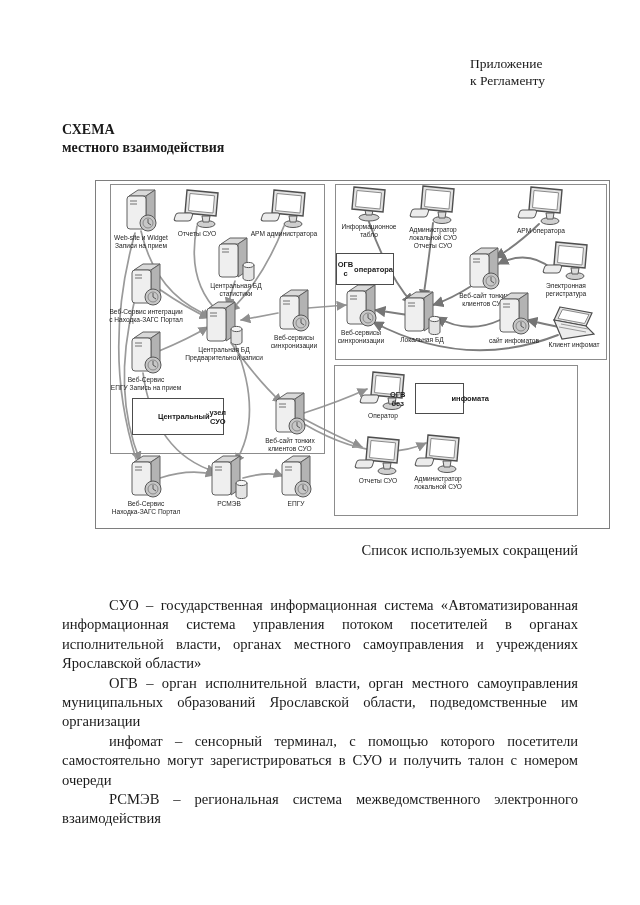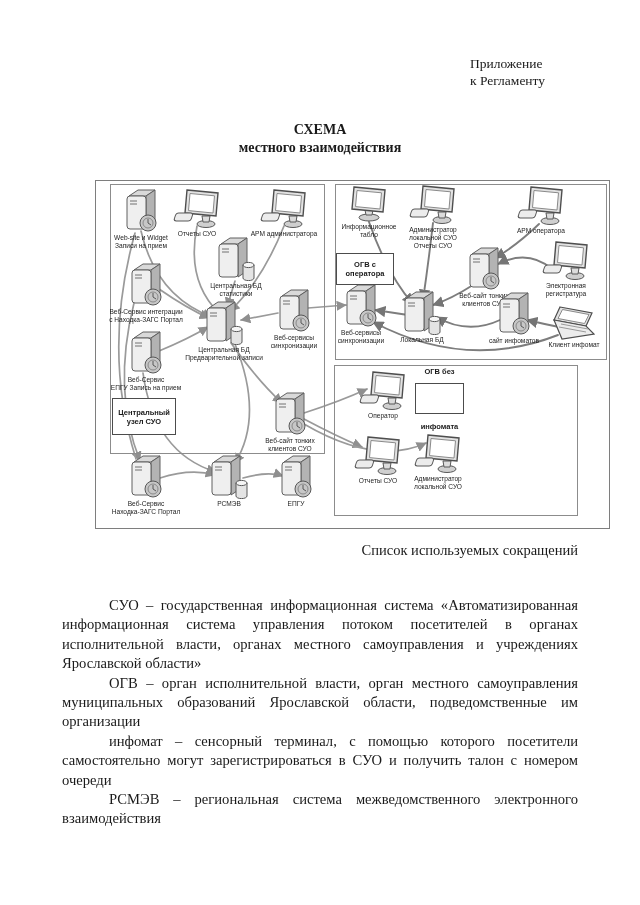--- a/index.html
+++ b/index.html
@@ -1,27 +1,27 @@
 <!DOCTYPE html>
 <html lang="ru"><head>
 <meta charset="utf-8">
 <style>
   html,body{margin:0;padding:0;background:#fff;}
   #page{position:relative;width:640px;height:905px;background:#ffffff;overflow:hidden;
         font-family:"Liberation Serif", serif;color:#1a1a1a;}
   .appendix{position:absolute;left:470px;top:55px;font-size:13.5px;line-height:17px;}
-  .title{position:absolute;left:62px;top:121px;width:516px;text-align:center;
+  .title{position:absolute;left:62px;top:121px;width:516px;text-align:left;
          font-weight:bold;font-size:14px;line-height:17.5px;}
   
   #diagram{position:absolute;left:95px;top:180px;width:513px;height:347px;
            border:1px solid #7e7e7e;font-family:"Liberation Sans", sans-serif;}
   #edge-layer{position:absolute;left:0;top:0;width:513px;height:347px;}
   .gbox{position:absolute;border:1px solid #8c8c8c;}
   .lblbox{position:absolute;border:1px solid #4c4c4c;background:#fff;
-          display:flex;flex-direction:column;align-items:center;justify-content:center;
+          display:flex;flex-direction:row;align-items:center;justify-content:center;
           font-weight:bold;font-size:7.5px;line-height:9px;text-align:center;z-index:4;}
   .node{position:absolute;z-index:3;}
   .nlabel{position:absolute;width:100px;text-align:center;font-size:6.6px;
           line-height:7.8px;color:#1c1c1c;z-index:3;}
   
   .abbrev-heading{position:absolute;left:62px;top:542px;width:516px;text-align:right;
                   font-size:14.5px;}
   .bodytext{position:absolute;left:62px;top:572px;width:516px;font-size:14.6px;margin-top:24px;}
   .bodytext p{margin:0;text-indent:47px;text-align:justify;line-height:19.4px;}
 </style>
@@ -114,21 +114,21 @@
           <path d="M443,43 Q420,65 399,77" fill="none" stroke="#7d7d7d" stroke-width="1.9" stroke-linecap="round" marker-end="url(#arrd)"></path>
           <path d="M456,88 Q432,68 402,83" fill="none" stroke="#7d7d7d" stroke-width="1.9" stroke-linecap="round" marker-end="url(#arrd)"></path>
           <path d="M377,104 Q355,118 337,124" fill="none" stroke="#7d7d7d" stroke-width="1.9" stroke-linecap="round" marker-end="url(#arrd)"></path>
           <path d="M312,134 L279,129" fill="none" stroke="#7d7d7d" stroke-width="1.9" stroke-linecap="round" marker-end="url(#arrd)"></path>
           <path d="M404,139 Q372,154 340,136" fill="none" stroke="#7d7d7d" stroke-width="1.9" stroke-linecap="round" marker-end="url(#arrd)"></path>
           <path d="M463,146 Q448,143 431,139" fill="none" stroke="#7d7d7d" stroke-width="1.9" stroke-linecap="round" marker-end="url(#arrd)"></path>
           <path d="M462,154 Q370,190 277,141" fill="none" stroke="#7d7d7d" stroke-width="1.9" stroke-linecap="round" marker-end="url(#arrd)"></path>
         </g>
     </svg>
     <div id="node-layer">
-        <div class="lblbox" style="left: 16px; top: 217px; width: 62px; height: 35px;">
+        <div class="lblbox" style="left: 36px; top: 217px; width: 62px; height: 35px; padding-left: 28px;">
           <div>Центральный</div>
           <div>узел СУО</div>
         </div>
         <div class="lblbox" style="left: 240px; top: 72px; width: 56px; height: 30px;">
           <div>ОГВ с</div>
           <div>оператора</div>
         </div>
         <div class="lblbox" style="left: 319px; top: 202px; width: 47px; height: 29px; gap: 46px;">
           <div>ОГВ без</div>
           <div>инфомата</div>

